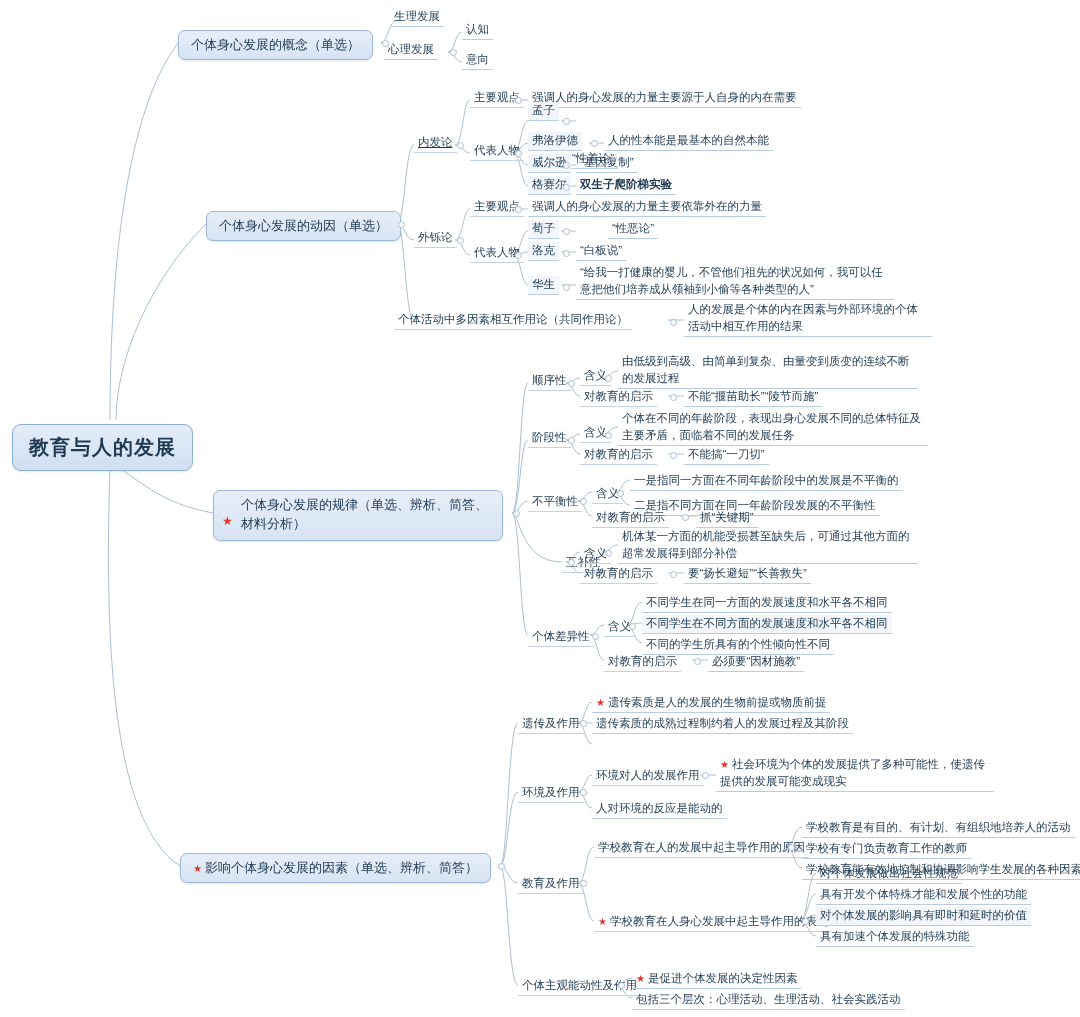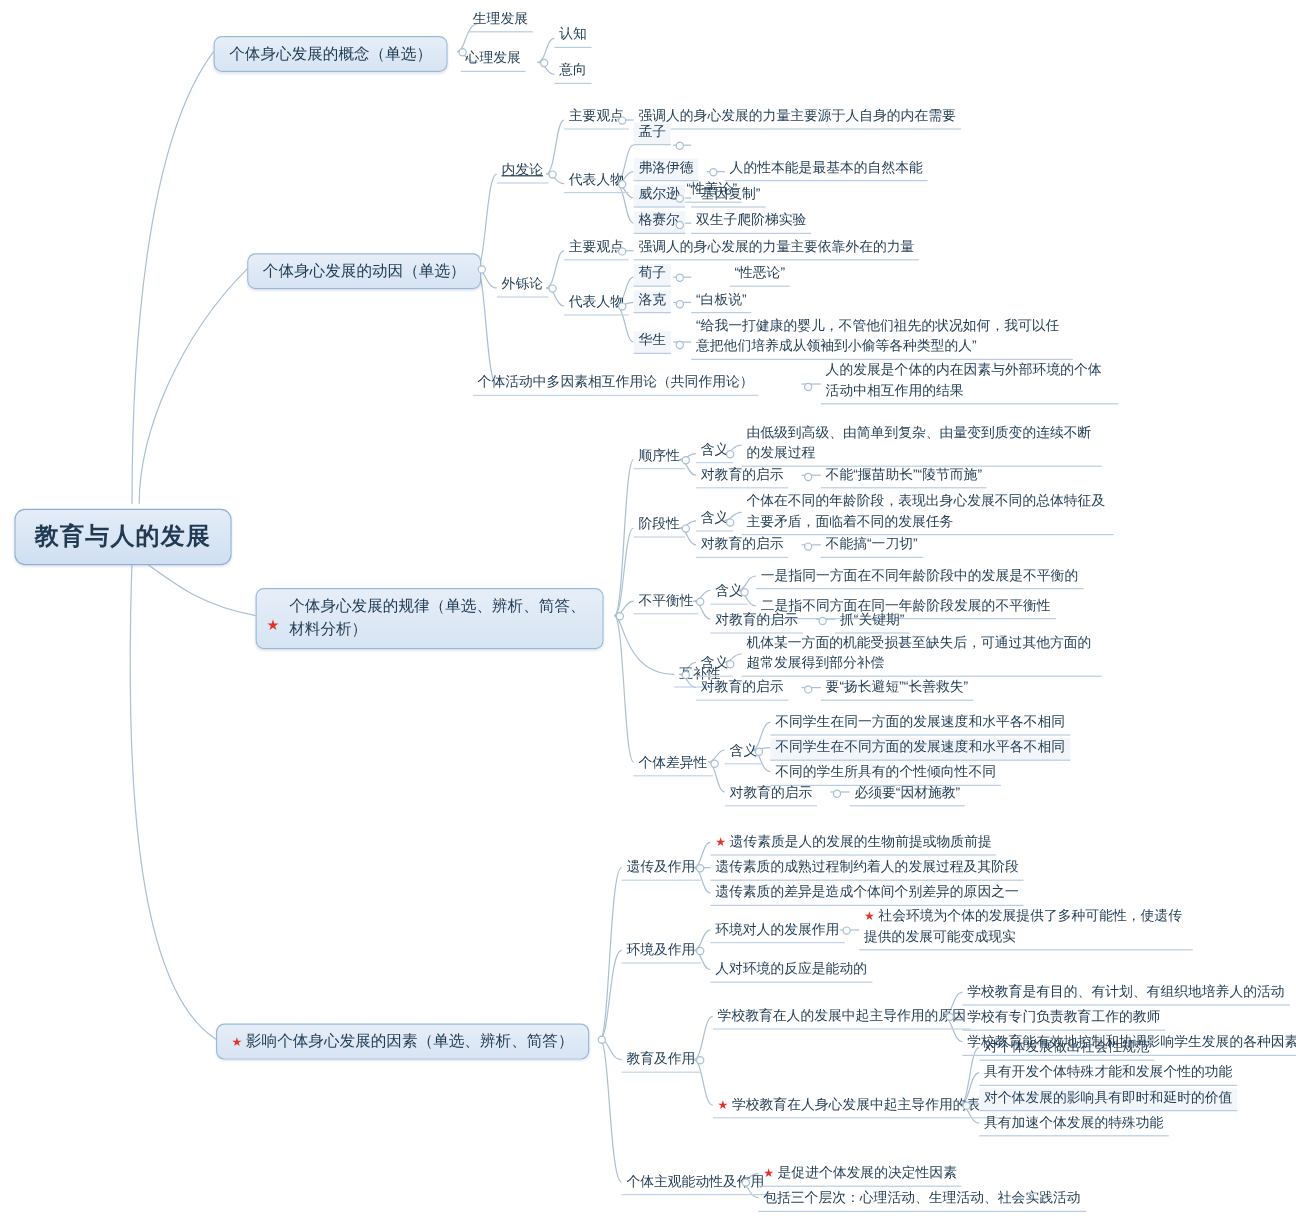--- a/index.html
+++ b/index.html
@@ -264,21 +264,21 @@
   </div>
   <div class="hdl" style="left:563px; top:162px;"></div>
   <div class="node u" style="left:576px; top:154px;">
     <span>“基因复制”</span>
   </div>
 
   <div class="node u tint" style="left:528px; top:176px;">
     <span>格赛尔</span>
   </div>
   <div class="hdl" style="left:563px; top:184px;"></div>
-  <div class="node u" style="left:576px; top:176px;">
+  <div class="node u" style="left:576px; top:176px;font-weight:bold;">
     <span>双生子爬阶梯实验</span>
   </div>
 
   <div class="node u lbl" style="left:414px; top:229px;">
     <span>外铄论</span>
   </div>
   <div class="hdl" style="left:457px; top:237px;"></div>
 
   <div class="node u lbl" style="left:470px; top:198px;">
     <span>主要观点</span>
@@ -443,23 +443,20 @@
   <div class="node u lbl" style="left:518px; top:715px;">
     <span>遗传及作用</span>
   </div>
   <div class="hdl" style="left:580px; top:720px;"></div>
   <div class="node u" style="left:592px; top:694px;">
     <span class="inline-star">★</span><span>遗传素质是人的发展的生物前提或物质前提</span>
   </div>
   <div class="node u" style="left:592px; top:715px;">
     <span>遗传素质的成熟过程制约着人的发展过程及其阶段</span>
   </div>
-  <div class="node u" style="left:592px; top:736px;">
-    <span>遗传素质的差异是造成个体间个别差异的原因之一</span>
-  </div>
 
   <div class="node u lbl" style="left:518px; top:784px;">
     <span>环境及作用</span>
   </div>
   <div class="hdl" style="left:580px; top:789px;"></div>
   <div class="node u lbl" style="left:592px; top:767px;">
     <span>环境对人的发展作用</span>
   </div>
   <div class="hdl" style="left:702px; top:772px;"></div>
   <div class="node u wrap" style="left:716px; top:755px; width:278px;">

